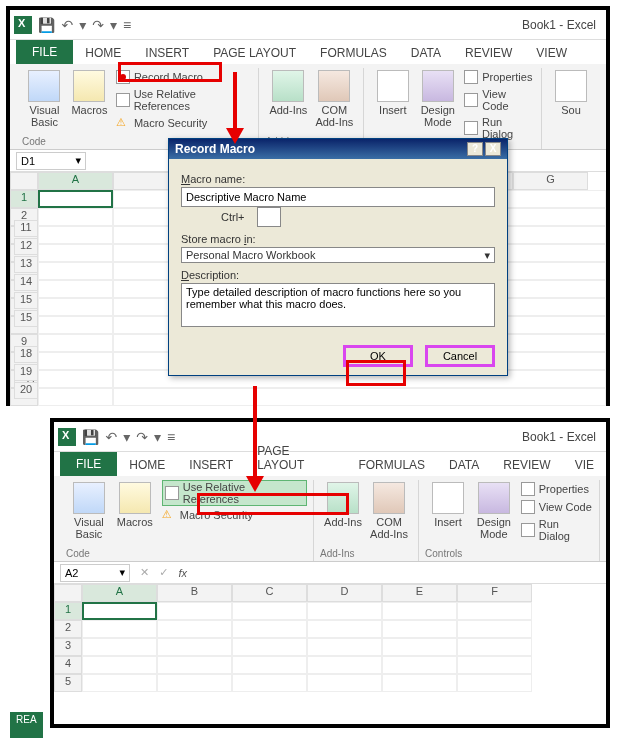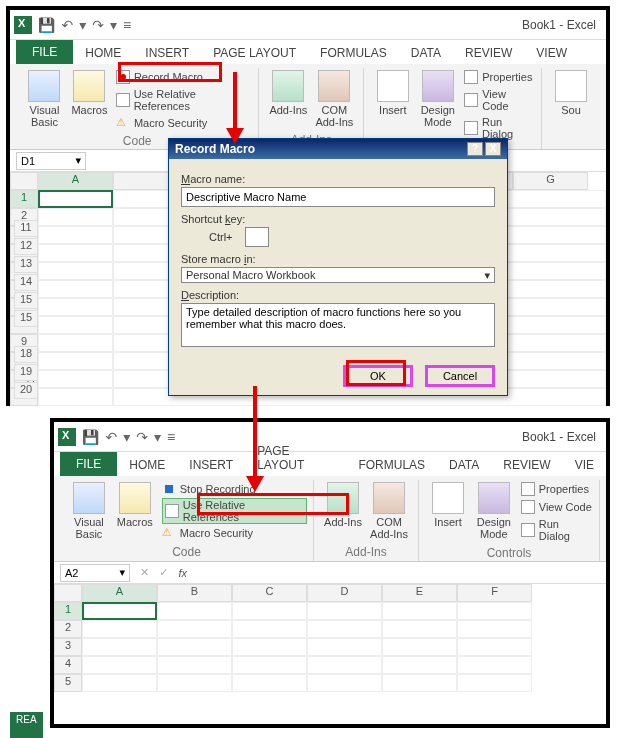--- a/index.html
+++ b/index.html
@@ -11,21 +11,21 @@
 .qat{display:flex;gap:6px;align-items:center}
 .excel-icon{width:18px;height:18px;background:#217346;position:relative}
 .excel-icon::after{content:"X";color:#fff;font-size:11px;font-weight:bold;position:absolute;left:4px;top:1px}
 .qicon{font-size:14px;color:#666;cursor:pointer}
 .title-center{flex:1;text-align:right;font-size:12px;color:#444;padding-right:6px}
 .ribbon-tabs{display:flex;height:24px;align-items:flex-end;padding-left:6px;gap:0}
 .tab{font-size:12px;color:#444;padding:4px 12px;cursor:pointer;text-transform:uppercase}
 .tab.file{background:#217346;color:#fff;padding:5px 16px}
 .ribbon{height:86px;background:#f3f3f3;border-bottom:1px solid #ccc;display:flex;padding:4px 6px 0 6px}
 .group{display:flex;flex-direction:column;border-right:1px solid #d6d6d6;padding:0 6px}
-.group-label{font-size:12px;color:#777;text-align:center;padding:2px 0}
+.group-label{font-size:10px;color:#777;padding:2px 0}
 .big-btn{display:flex;flex-direction:column;align-items:center;width:46px;padding-top:2px;cursor:pointer}
 .big-icon{width:32px;height:32px;background:#fff;border:1px solid #bbb;position:relative}
 .big-btn span{font-size:11px;color:#444;text-align:center;line-height:12px;margin-top:2px}
 .small-row{display:flex;align-items:center;gap:4px;padding:2px 0;font-size:11px;color:#444;cursor:pointer}
 .mini-icon{width:14px;height:14px;position:relative}
 .namebox-row{height:22px;display:flex;align-items:center;border-bottom:1px solid #ddd;padding:2px 6px;gap:10px}
 .namebox{width:70px;height:18px;border:1px solid #ccc;font-size:11px;padding:0 4px;display:flex;align-items:center;justify-content:space-between}
 .fx-item{font-size:11px;color:#aaa}
 .grid-area{position:relative;background:#fff}
 .col-headers{display:flex;height:18px}
@@ -38,21 +38,21 @@
 .col-h.sel,.row-h.sel{background:#d9e8dc;color:#217346}
 .red-box{position:absolute;border:3.5px solid #e60000;pointer-events:none;z-index:50}
 .red-arrow{position:absolute;z-index:45}
 .dialog{position:absolute;left:168px;top:138px;width:340px;background:#ece9d8;border:1px solid #004080;box-shadow:2px 2px 6px rgba(0,0,0,0.3);z-index:40}
 .dlg-title{background:linear-gradient(#0a246a,#3a6ea5);color:#fff;font-size:12px;font-weight:bold;padding:3px 6px;display:flex;justify-content:space-between;align-items:center}
 .dlg-x{display:flex;gap:2px}
 .dlg-xbtn{width:16px;height:14px;background:#ece9d8;border:1px solid #888;font-size:10px;text-align:center;line-height:12px;cursor:pointer}
 .dlg-body{padding:8px 12px;font-size:11px;color:#333}
 .dlg-label{margin:6px 0 2px 0}
 .dlg-input{width:100%;border:1px solid #888;background:#fff;padding:2px 4px;font-size:11px;height:20px}
-.dlg-shortcut{display:flex;align-items:center;gap:12px;margin-left:28px}
+.dlg-shortcut{display:flex;align-items:center;gap:12px;margin-left:40px}
 .dlg-shortcut input{width:24px;height:20px;border:1px solid #888}
 .dlg-select{width:100%;border:1px solid #888;background:#fff;padding:2px 4px;font-size:11px;height:16px;display:flex;justify-content:space-between;align-items:center}
 .dlg-textarea{width:100%;height:44px;border:1px solid #888;background:#fff;padding:2px 4px;font-size:11px;resize:none}
 .dlg-btns{display:flex;justify-content:flex-end;gap:12px;padding:8px 12px}
 .dlg-btn{width:70px;height:22px;border:3px solid #d946ef;background:#ece9d8;font-size:11px;cursor:pointer}
 .status{position:absolute;bottom:0;left:0;background:#217346;color:#fff;font-size:10px;padding:2px 6px}
 u{text-decoration:underline}
 .use-rel-hl{background:#c5e6cc;border:1px solid #5fb573;padding:0 2px}
 </style>
 </head>
@@ -245,21 +245,20 @@
   <div class="dlg-title">
     <span>Record Macro</span>
     <div class="dlg-x">
       <div class="dlg-xbtn">?</div>
       <div class="dlg-xbtn">X</div>
     </div>
   </div>
   <div class="dlg-body">
     <div class="dlg-label"><u>M</u><span>acro name:</span></div>
     <input class="dlg-input" value="Descriptive Macro Name" style="">
-    <div class="dlg-label">Shortcut <u>k</u>ey:</div>
     <div class="dlg-shortcut">
       <span>Ctrl+</span>
       <input style="">
     </div>
     <div class="dlg-label">Store macro <u>i</u>n:</div>
     <div class="dlg-select">
       <span>Personal Macro Workbook</span>
       <span>▾</span>
     </div>
     <div class="dlg-label"><u>D</u>escription:</div>
@@ -307,26 +306,20 @@
         <div class="big-btn">
           <div class="big-icon" style="background:linear-gradient(#e8f0ff,#c0d8f8)"></div>
           <span style="white-space:pre-line">Visual
 Basic</span>
         </div>
         <div class="big-btn">
           <div class="big-icon" style="background:linear-gradient(#fffae0,#f5e8b0)"></div>
           <span>Macros</span>
         </div>
         <div style="display:flex;flex-direction:column;justify-content:flex-start;padding-left:4px">
-          <div class="small-row">
-            <div class="mini-icon">
-                <div style="width:8px;height:8px;background:#2a6bc7;margin:3px"></div>
-              </div>
-            <span>Stop Recording</span>
-          </div>
           <div class="small-row use-rel-hl">
             <div class="mini-icon" style="background:#fff;border:1px solid #999"></div>
             <span>Use Relative References</span>
           </div>
           <div class="small-row">
             <div class="mini-icon" style="color:#f5a623">⚠</div>
             <span>Macro Security</span>
           </div>
         </div>
       </div>

